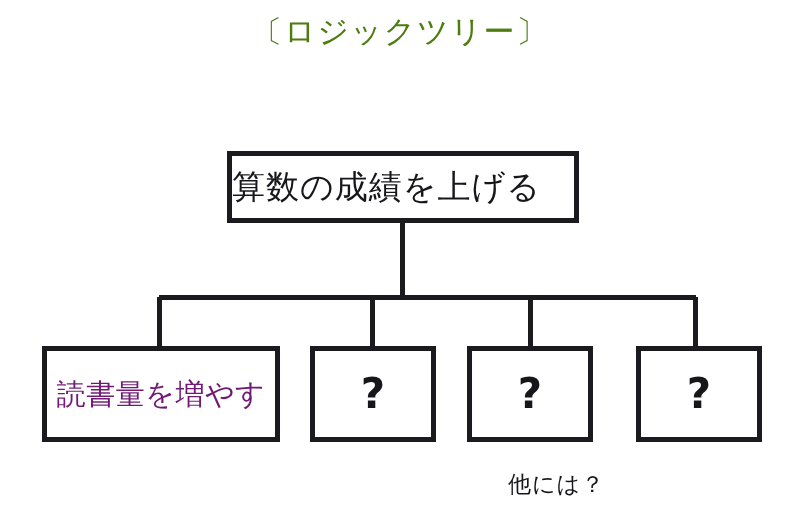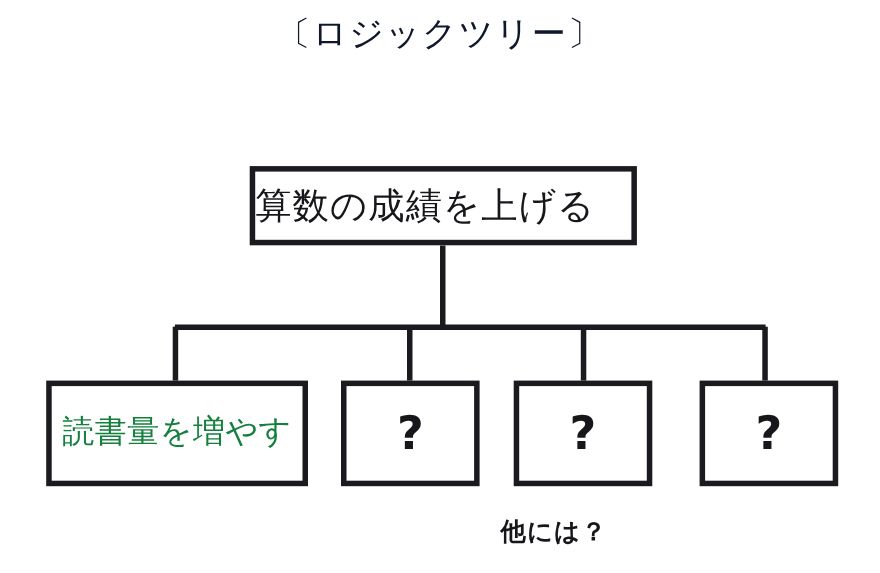--- a/index.html
+++ b/index.html
@@ -30,21 +30,21 @@
   .diagram-title {
     position: absolute;
     left: 0;
     top: 11px;
     width: 800px;
     text-align: center;
     font-size: 31px;
     line-height: 40px;
     letter-spacing: 1.5px;
     font-weight: 500;
-    color: #0f172a;
+    color: #4d7c0f;
     white-space: nowrap;
   }
 
   
   #connector-layer {
     position: absolute;
     left: 0;
     top: 0;
     width: 800px;
     height: 521px;
@@ -86,23 +86,22 @@
   .node-leaf-wide {
     left: 42px;
     width: 238px;
     justify-content: center;
   }
   .node-leaf-wide .node-label {
     font-size: 29px;
     line-height: 33px;
     letter-spacing: 0.5px;
     font-weight: 500;
-    color: #15803d;
+    color: #701a75;
     white-space: nowrap;
-    font-family: Liberation Mono, monospace;
   }
 
   .node-leaf-q {
     width: 126px;
     justify-content: center;
   }
   .node-leaf-q.pos-2 { left: 310px; }
   .node-leaf-q.pos-3 { left: 467px; }
   .node-leaf-q.pos-4 { left: 636px; }
 
@@ -113,25 +112,25 @@
     color: #17171b;
     font-family: "DejaVu Sans", "Liberation Sans", sans-serif;
   }
 
   
   .annotation {
     position: absolute;
     left: 455px;
     top: 470px;
     width: 150px;
-    text-align: left;
+    text-align: right;
     font-size: 23px;
     line-height: 28px;
     letter-spacing: 1px;
-    font-weight: 700;
+    font-weight: 400;
     color: #17171b;
     white-space: nowrap;
   }
 </style>
 </head>
 <body>
 
 <div id="diagram-canvas">
 
   <div class="diagram-title">〔ロジックツリー〕</div>

